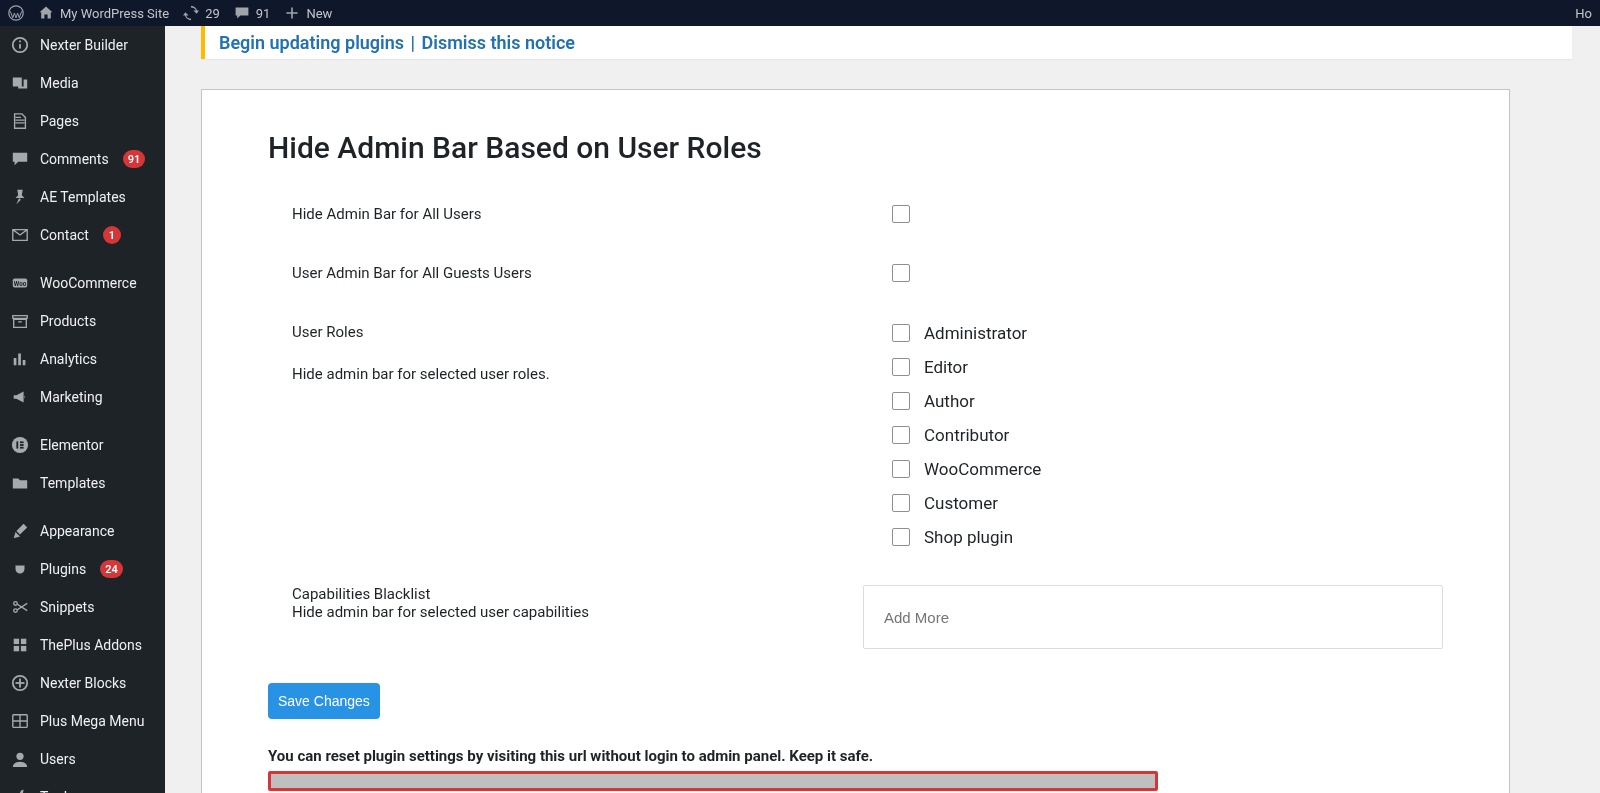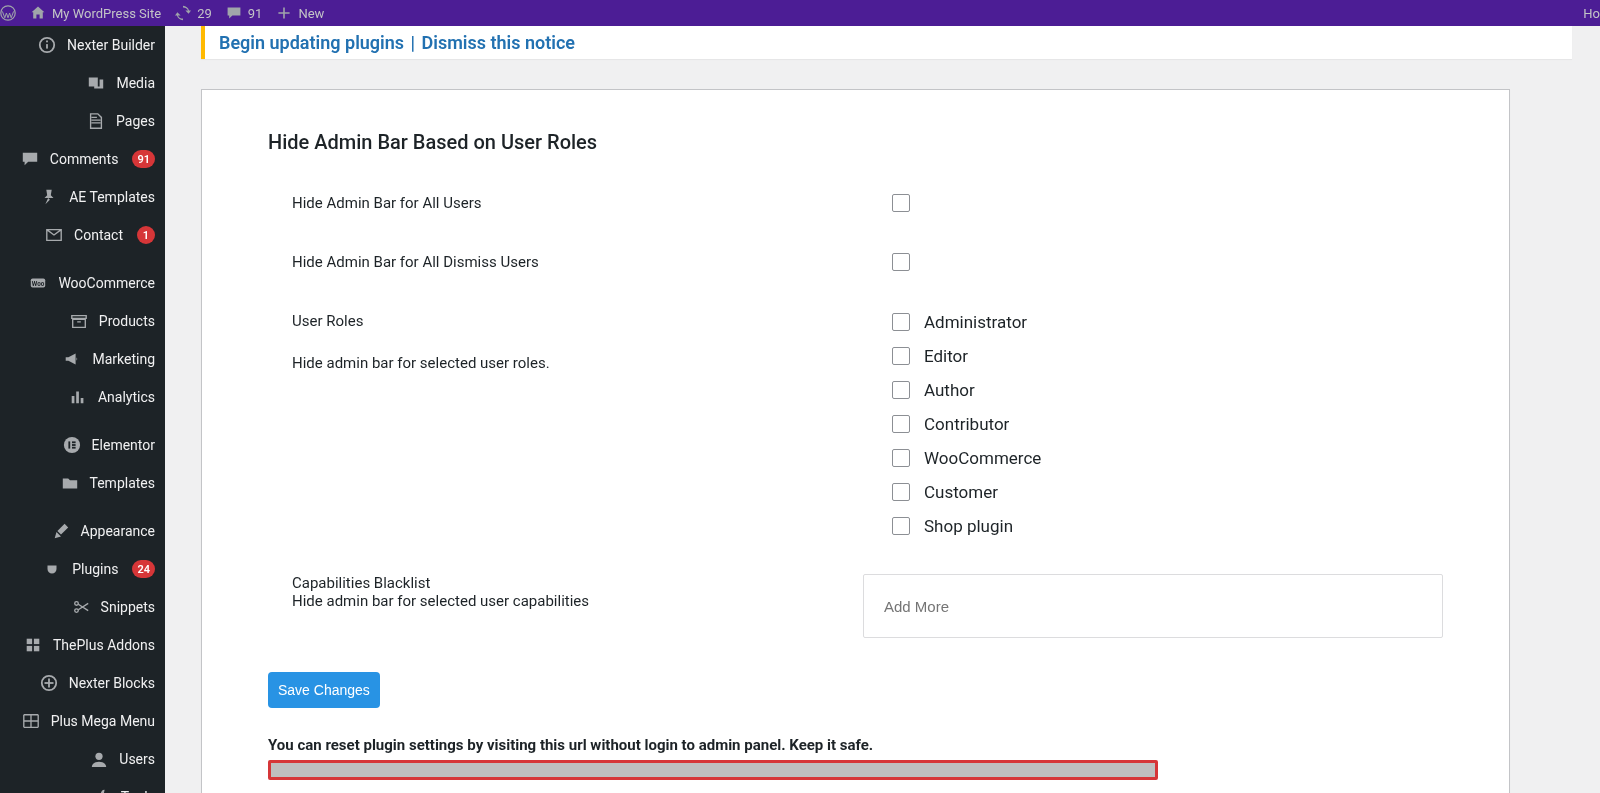--- a/index.html
+++ b/index.html
@@ -9,25 +9,25 @@
   background: #f0f0f1;
   color: #1d2327;
   width: 1600px;
   height: 793px;
   overflow: hidden;
 }
 
 
 .adminbar {
   height: 26px;
-  background: #4c1d95;
+  background: #0f172a;
   color: #c3c4c7;
   display: flex;
   align-items: center;
-  padding: 0 0;
+  padding: 0 8px;
   font-size: 13px;
 }
 .adminbar .ab-left { display: flex; align-items: center; gap: 14px; }
 .adminbar .ab-right { margin-left: auto; display: flex; align-items: center; gap: 10px; }
 .adminbar .ab-item { display: flex; align-items: center; gap: 6px; cursor: pointer; }
 .adminbar svg { width: 16px; height: 16px; fill: #a0a5aa; }
 
 
 .sidebar {
   position: absolute;
@@ -41,21 +41,20 @@
 }
 .sidebar .menu { list-style: none; }
 .sidebar .menu li {
   display: flex;
   align-items: center;
   gap: 10px;
   padding: 9px 10px;
   cursor: pointer;
   font-size: 14px;
   color: #f0f0f1;
-  justify-content: flex-end;
 }
 .sidebar .menu li .mi-icon { width: 20px; height: 20px; display:flex; align-items:center; justify-content:center; }
 .sidebar .menu li .mi-icon svg { width: 18px; height: 18px; fill: #a7aaad; }
 .sidebar .menu li.spacer { height: 10px; padding: 0; cursor: default; }
 .sidebar .badge {
   display: inline-flex;
   align-items: center;
   justify-content: center;
   min-width: 18px;
   height: 18px;
@@ -93,21 +92,21 @@
 
 
 .card {
   margin: 30px 90px 0 36px;
   background: #fff;
   border: 1px solid #c3c4c7;
   box-shadow: 0 1px 1px rgba(0,0,0,0.04);
   padding: 40px 66px 40px 66px;
 }
 .card h1 {
-  font-size: 20px;
+  font-size: 30px;
   font-weight: 500;
   color: #1d2327;
   margin-bottom: 40px;
 }
 
 .setting-row { display: flex; margin-bottom: 38px; align-items: flex-start; }
 .setting-row .label-col { width: 600px; font-size: 15px; margin-left: 24px; }
 .setting-row .label-col .sub { font-size: 15px; color: #1d2327; margin-top: 6px; }
 .setting-row .ctrl-col { flex: 1; }
 
@@ -262,32 +261,32 @@
         <span class="mi-icon">
           <svg viewBox="0 0 20 20">
             <path d="M2 4h16v3H2zM3 8h14v9H3zM8 11h4" fill="none" stroke="#a7aaad" stroke-width="1.5"></path>
           </svg>
         </span>
         <span>Products</span>
       </li>
       <li>
         <span class="mi-icon">
           <svg viewBox="0 0 20 20">
+            <path d="M3 17V9h3v8zM8 17V4h3v13zM13 17v-6h3v6z"></path>
+          </svg>
+        </span>
+        <span>Analytics</span>
+      </li>
+      <li>
+        <span class="mi-icon">
+          <svg viewBox="0 0 20 20">
             <path d="M3 8v4h3l8 4V4L6 8zM15 8a3 3 0 0 1 0 4"></path>
           </svg>
         </span>
         <span>Marketing</span>
-      </li>
-      <li>
-        <span class="mi-icon">
-          <svg viewBox="0 0 20 20">
-            <path d="M3 17V9h3v8zM8 17V4h3v13zM13 17v-6h3v6z"></path>
-          </svg>
-        </span>
-        <span>Analytics</span>
       </li>
       <li class="spacer"></li>
       <li>
         <span class="mi-icon">
           <svg viewBox="0 0 20 20">
             <circle cx="10" cy="10" r="9" fill="#a7aaad"></circle>
             <rect x="6" y="6" width="2" height="8" fill="#1d2327"></rect>
             <rect x="10" y="6" width="4" height="2" fill="#1d2327"></rect>
             <rect x="10" y="9" width="4" height="2" fill="#1d2327"></rect>
             <rect x="10" y="12" width="4" height="2" fill="#1d2327"></rect>
@@ -391,21 +390,21 @@
     <h1>Hide Admin Bar Based on User Roles</h1>
 
     <div class="setting-row">
       <div class="label-col">Hide Admin Bar for All Users</div>
       <div class="ctrl-col">
         <span class="checkbox"></span>
       </div>
     </div>
 
     <div class="setting-row">
-      <div class="label-col">Hide Admin Bar for All Dismiss Users</div>
+      <div class="label-col">User Admin Bar for All Guests Users</div>
       <div class="ctrl-col">
         <span class="checkbox"></span>
       </div>
     </div>
 
     <div class="setting-row">
       <div class="label-col">
         <div>User Roles</div>
         <div class="sub" style="margin-top:24px;">Hide admin bar for selected user roles.</div>
       </div>

